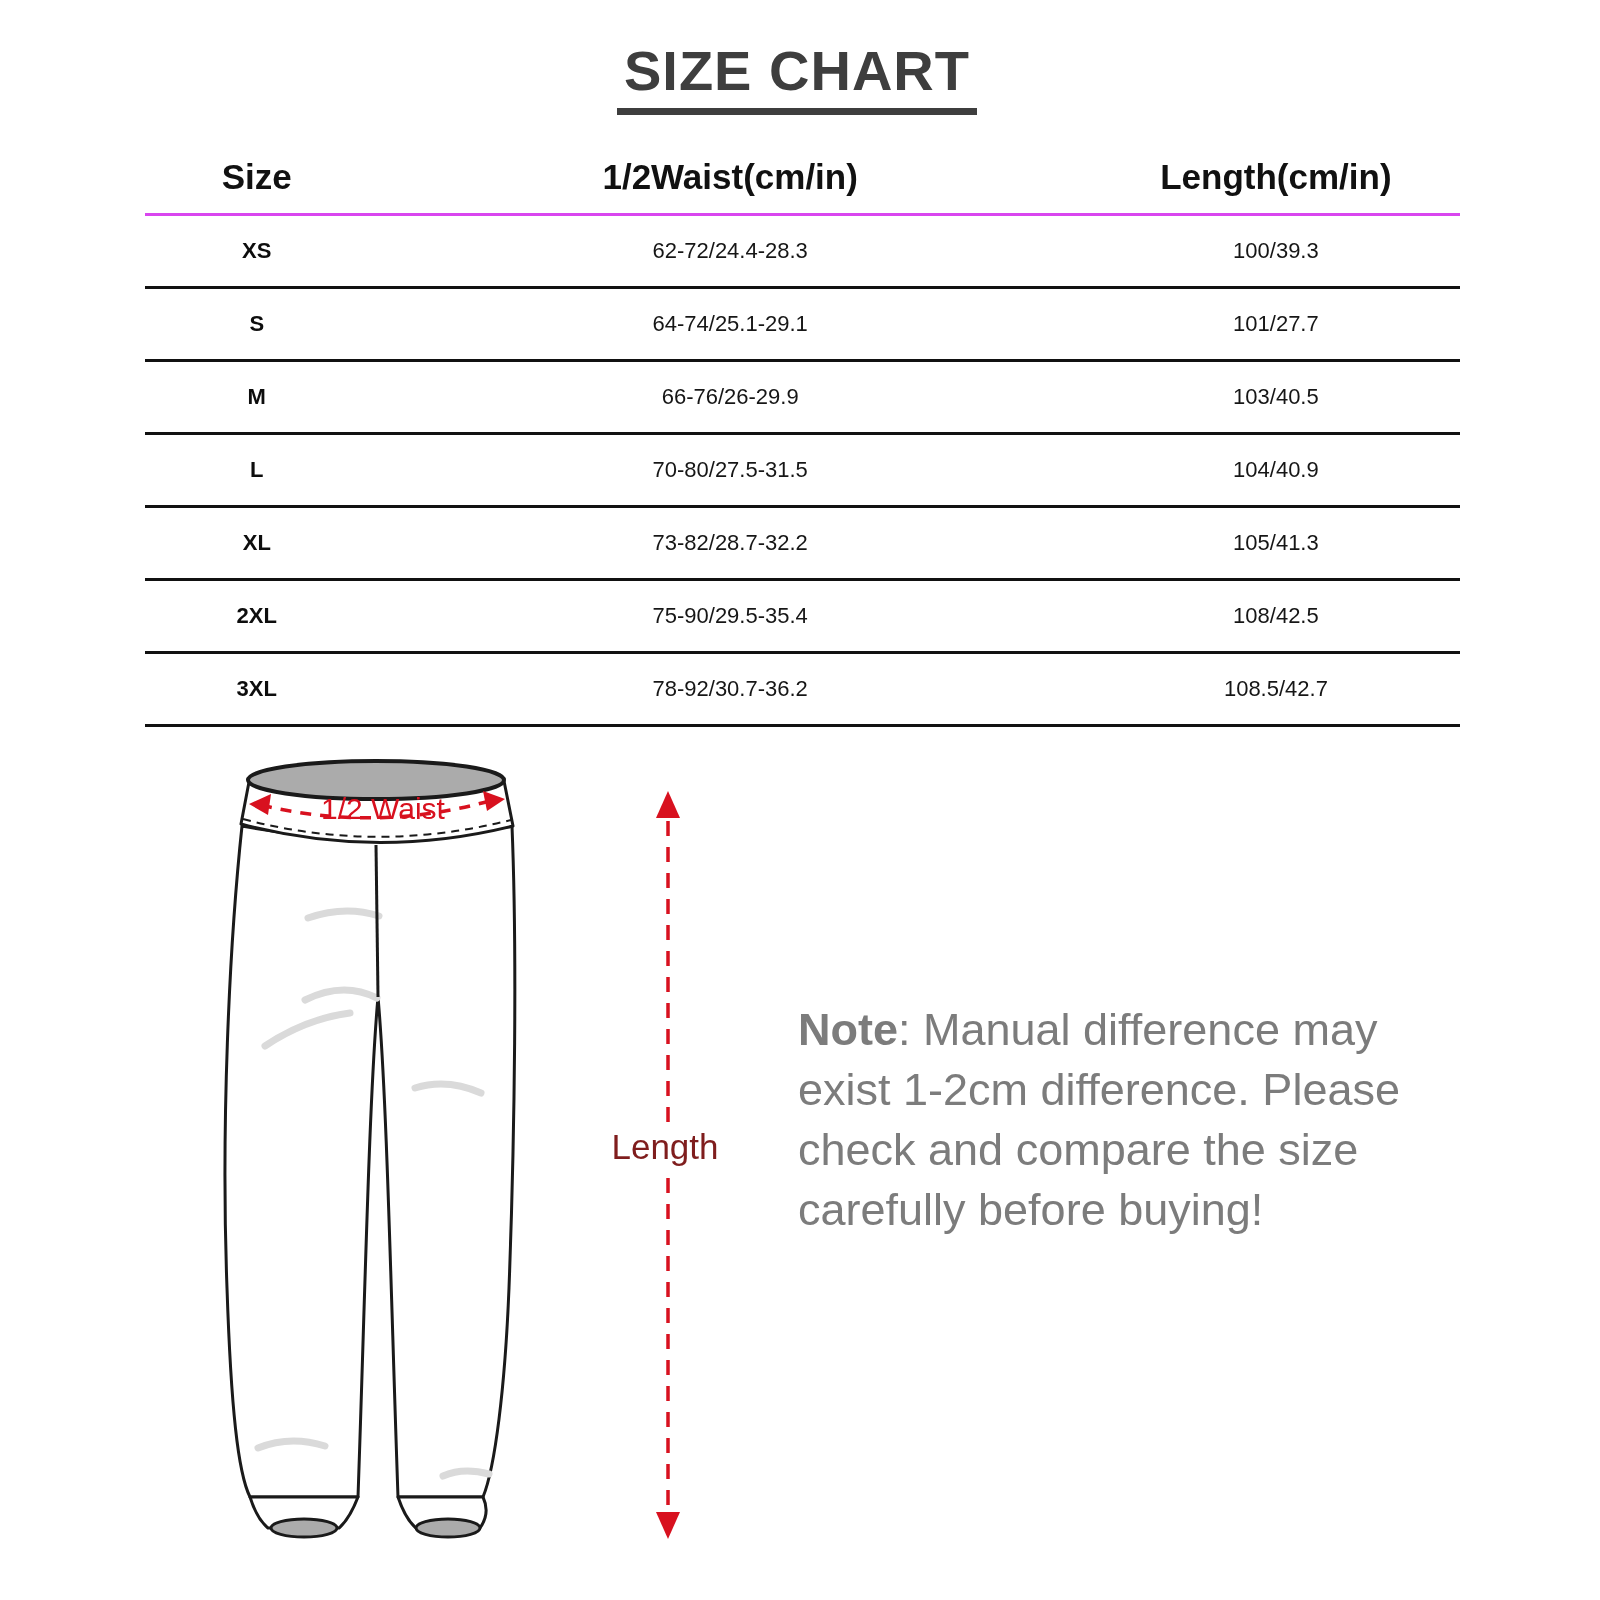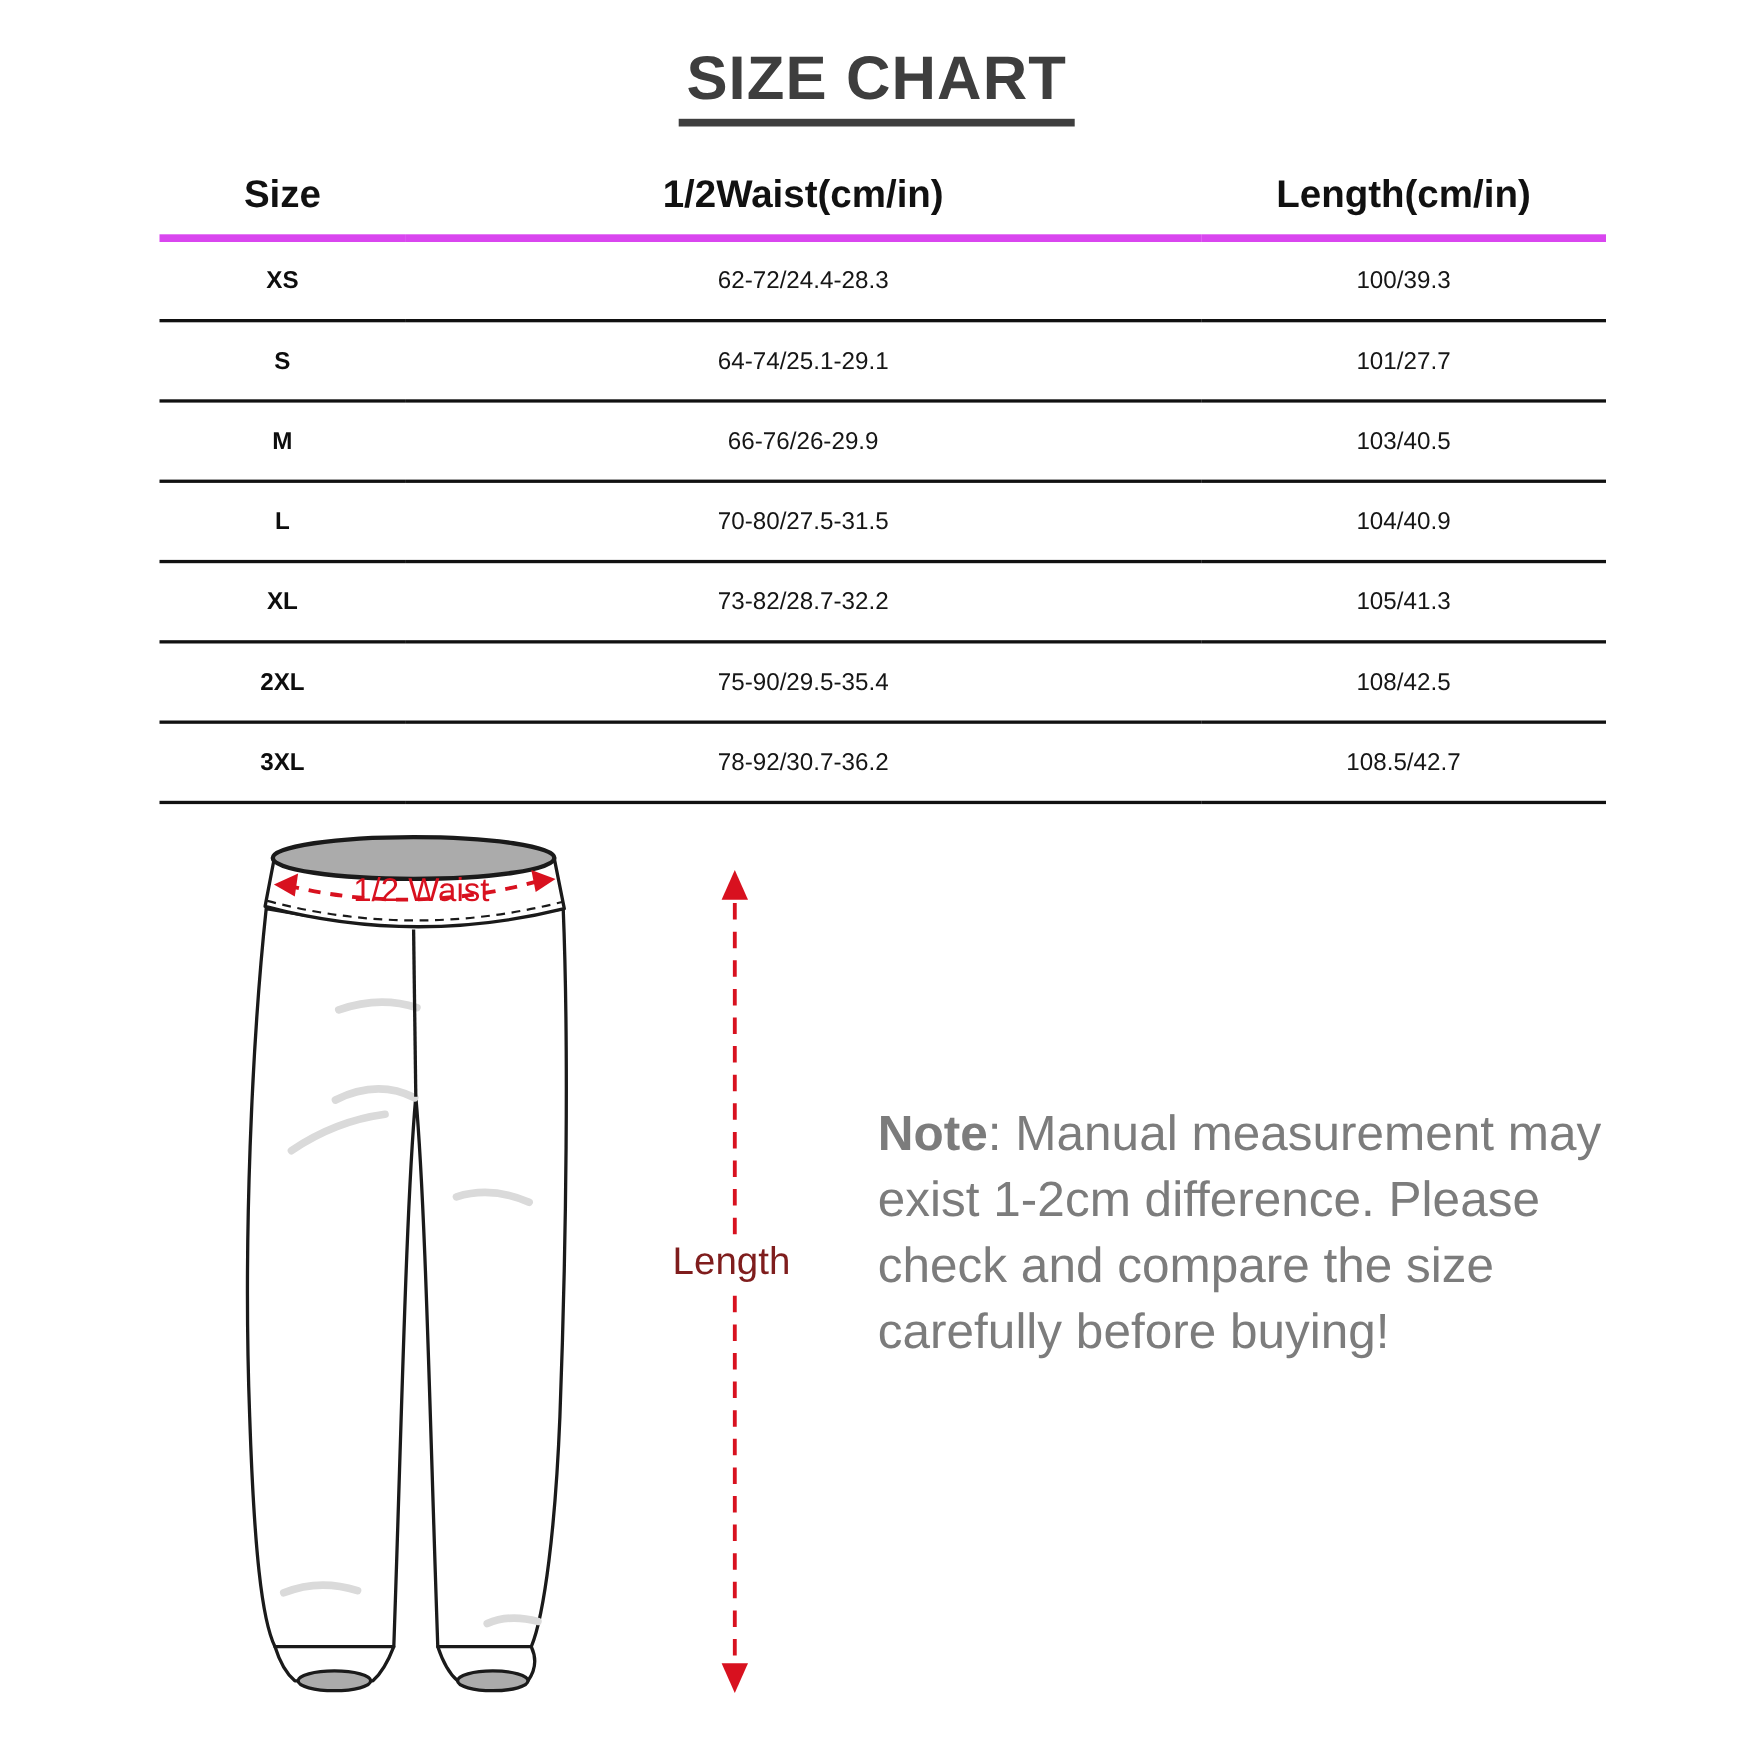--- a/index.html
+++ b/index.html
@@ -16,21 +16,21 @@
     position:absolute;left:617px;top:108px;width:360px;height:7px;background:#3e3e3e;
   }
   
   .size-table-wrap{position:absolute;left:145px;top:140px;width:1315px;}
   table.size-table{width:100%;border-collapse:collapse;table-layout:fixed;}
   table.size-table col.c1{width:17%;}
   table.size-table col.c2{width:55%;}
   table.size-table col.c3{width:28%;}
   table.size-table th{
     height:73px;font-size:35px;font-weight:bold;color:#111;
-    border-bottom:7px solid #d946ef;text-align:center;vertical-align:middle;padding:0;
+    border-bottom:3px solid #d946ef;text-align:center;vertical-align:middle;padding:0;
   }
   table.size-table td{
     height:70px;font-size:22px;color:#161616;border-bottom:3px solid #111;
     text-align:center;vertical-align:middle;padding:0;
   }
   table.size-table td.size-col{font-weight:bold;font-size:22px;color:#0d0d0d;}
   
   .length-label{
     position:absolute;left:595px;top:1127px;width:140px;text-align:center;
     font-size:35px;color:#7f1d1d;
@@ -152,19 +152,19 @@
     <g stroke="#d8111f" fill="#d8111f">
       <polygon points="23,6 11,33 35,33" stroke="none"></polygon>
       <line x1="23" y1="36" x2="23" y2="340" stroke-width="3.5" stroke-dasharray="15 11"></line>
       <line x1="23" y1="393" x2="23" y2="728" stroke-width="3.5" stroke-dasharray="15 11"></line>
       <polygon points="23,754 11,727 35,727" stroke="none"></polygon>
     </g>
   </svg>
   <div class="length-label">Length</div>
 
   <div class="note-block">
-    <div class="note-line"><span class="bold">Note</span><span>: Manual measurement may</span></div>
+    <div class="note-line"><span class="bold">Note</span><span>: Manual difference may</span></div>
     <div class="note-line">exist 1-2cm difference. Please</div>
     <div class="note-line">check and compare the size</div>
     <div class="note-line">carefully before buying!</div>
   </div>
 
 </div>
 
 </body></html>

